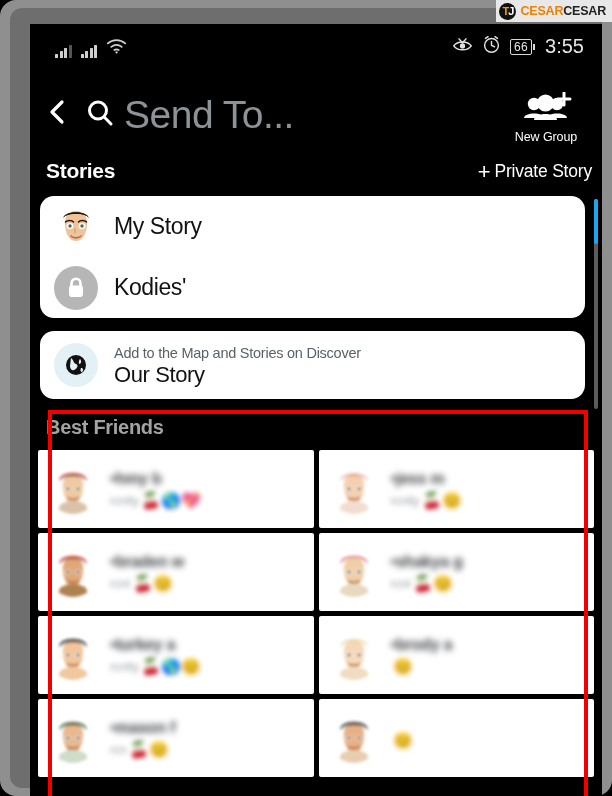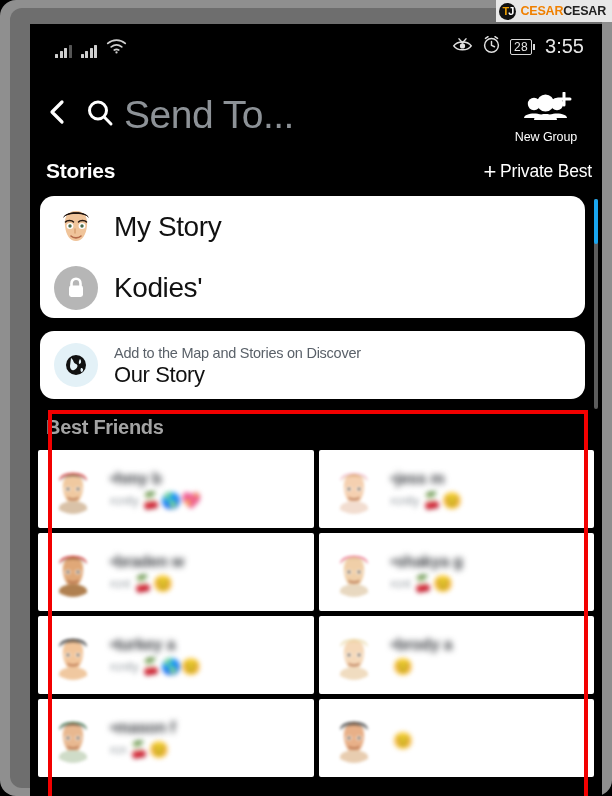--- a/index.html
+++ b/index.html
@@ -204,21 +204,21 @@
     cursor: pointer;
   }
   .story-avatar {
     width: 44px; height: 44px;
     border-radius: 50%;
     flex: 0 0 44px;
     overflow: hidden;
     position: relative;
   }
   .story-label {
-    font-size: 28px;
+    font-size: 23px;
     color: #111;
     margin-left: 16px;
     letter-spacing: -0.4px;
   }
   .lock-circle {
     background: #b6b6b6;
     display: flex;
     align-items: center;
     justify-content: center;
   }
@@ -383,21 +383,21 @@
           </span>
           <span>
             <svg width="19" height="19" viewBox="0 0 22 22">
               <circle cx="11" cy="12" r="8" stroke="#e0e0e0" stroke-width="1.7" fill="none"></circle>
               <path d="M11 7.5 L11 12 L14.5 13.6" stroke="#e0e0e0" stroke-width="1.7" fill="none" stroke-linecap="round"></path>
               <path d="M4 4 L7 2" stroke="#e0e0e0" stroke-width="1.7" stroke-linecap="round"></path>
               <path d="M18 4 L15 2" stroke="#e0e0e0" stroke-width="1.7" stroke-linecap="round"></path>
             </svg>
           </span>
           <span id="battery-wrap">
-            <span id="battery">28</span>
+            <span id="battery">66</span>
             <span id="battery-tip"></span>
           </span>
           <span id="clock">3:55</span>
         </div>
       </div>
 
       <div id="search-header">
         <div id="back-chevron">
           <svg width="24" height="28" viewBox="0 0 24 28">
             <path d="M16 4 L6 14 L16 24" stroke="#ffffff" stroke-width="3.2" fill="none" stroke-linecap="round" stroke-linejoin="round"></path>
@@ -423,21 +423,21 @@
             </svg>
           </span>
           <span id="new-group-label">New Group</span>
         </div>
       </div>
 
       <div id="stories-header">
         <div id="stories-title">Stories</div>
         <div id="private-story-btn">
           <span id="private-story-plus">+</span>
-          <span>Private Best</span>
+          <span>Private Story</span>
         </div>
       </div>
 
       <div id="my-story-card" class="story-card">
         <div class="story-row">
           <div class="story-avatar">
             <svg width="44" height="44" viewBox="0 0 44 44">
               <rect width="44" height="44" fill="#ffffff"></rect>
               <path d="M22 6 C31 6 34 13 33 21 C32 30 28 36 22 36 C16 36 12 30 11 21 C10 13 13 6 22 6 Z" fill="#f0c49a"></path>
               <path d="M9 14 C9 5 35 5 35 14 C35 11 30 9 22 9 C14 9 9 11 9 14 Z" fill="#2a1a12"></path>

